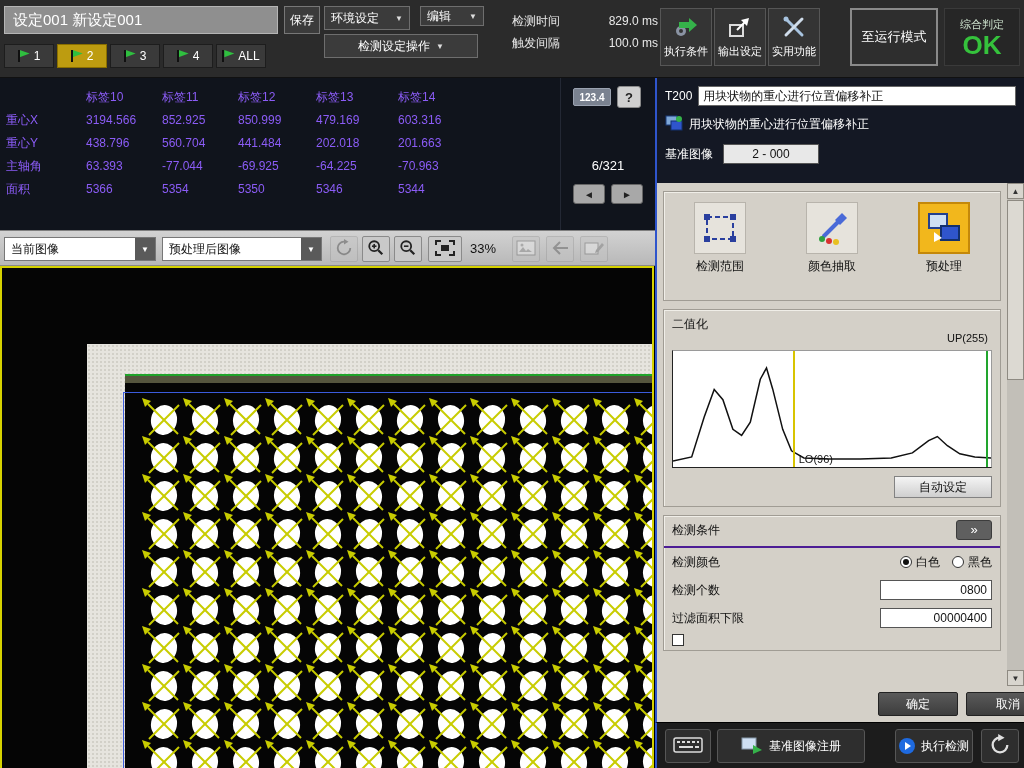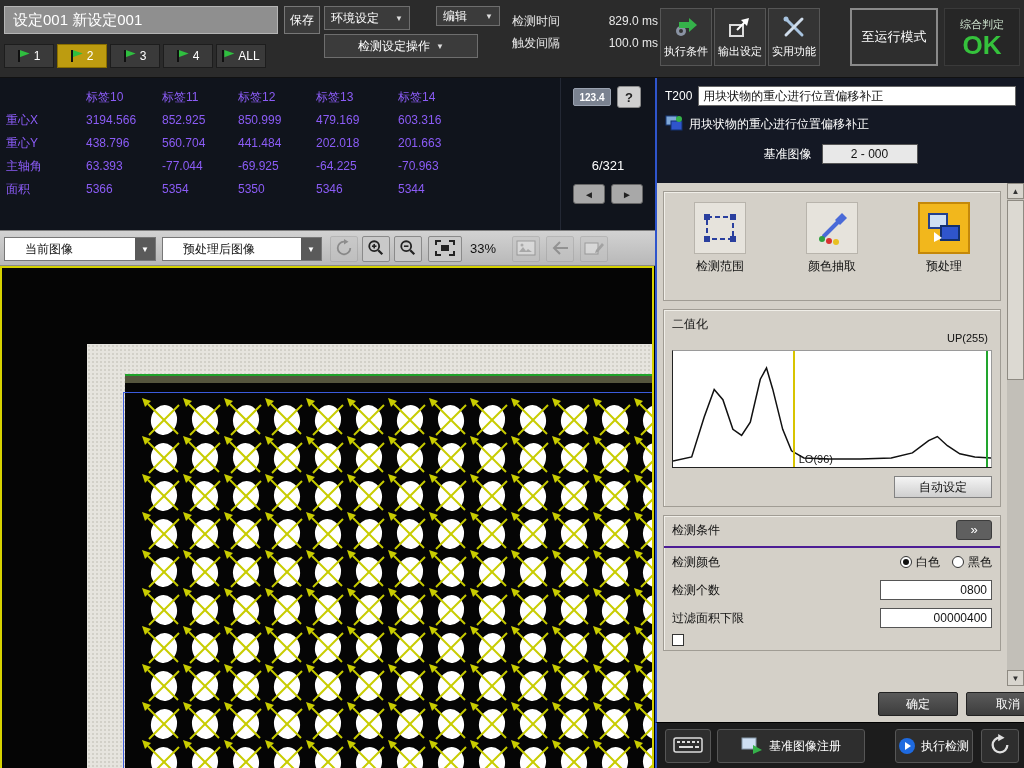--- a/index.html
+++ b/index.html
@@ -7,21 +7,21 @@
   body{position:relative;background:#000;color:#eee}
   button{cursor:pointer}
   
   .topbar{position:absolute;left:0;top:0;width:1024px;height:78px;background:#2b2b2b;border-bottom:1px solid #111}
   .title-box{position:absolute;left:4px;top:6px;width:274px;height:28px;background:#8f8f8f;border:1px solid #b5b5b5;color:#fff;font-size:15px;line-height:26px;padding-left:8px;white-space:nowrap;overflow:hidden}
   .tb-btn{position:absolute;background:#3b3b3b;border:1px solid #777;color:#fff;font-size:12px}
   .save-btn{left:284px;top:6px;width:36px;height:28px}
   .drop{position:absolute;background:#3b3b3b;border:1px solid #6e6e6e;color:#fff;font-size:12px;display:flex;align-items:center;justify-content:space-between;padding:0 6px}
   .drop::after{content:"▼";font-size:8px;color:#ddd;margin-left:6px}
   .env{left:324px;top:6px;width:86px;height:24px}
-  .edit{left:436px;top:6px;width:64px;height:20px}
+  .edit{left:420px;top:6px;width:64px;height:20px}
   .mops{left:324px;top:34px;width:154px;height:24px;justify-content:center}
   .timing{position:absolute;left:512px;top:10px;width:146px;font-size:12px;color:#e8e8e8}
   .timing .t-row{display:flex;justify-content:space-between;height:22px;align-items:center}
   .big-btn{position:absolute;top:8px;width:52px;height:58px;background:#343434;border:1px solid #565656;color:#fff;font-size:11px;display:flex;flex-direction:column;align-items:center;justify-content:center;gap:4px}
   .runmode{position:absolute;left:850px;top:8px;width:88px;height:58px;background:#2e2e2e;border:2px solid #8a8a8a;color:#fff;font-size:13px}
   .judge{position:absolute;left:944px;top:8px;width:76px;height:58px;background:#262626;border:1px solid #3a3a3a;display:flex;flex-direction:column;align-items:center;justify-content:center}
   .judge-label{font-size:11px;color:#cfe4cf}
   .judge-ok{font-size:26px;font-weight:bold;color:#35c23c;line-height:26px}
   .scene-row{position:absolute;left:4px;top:44px;display:flex;gap:3px}
   .scene-btn{width:50px;height:24px;background:#3a3a3a;border:1px solid #1d1d1d;color:#fff;font-size:12px;display:flex;align-items:center;justify-content:center;gap:4px}
@@ -34,41 +34,41 @@
   .data-table .cell{padding-left:6px;line-height:23px;white-space:nowrap}
   .panel-side{position:absolute;left:560px;top:0;right:0;bottom:0;border-left:1px solid #232834}
   .badge-123{position:absolute;left:12px;top:10px;width:38px;height:18px;background:#7a8290;border:1px solid #9aa2b0;color:#fff;font-size:10px;font-weight:bold;border-radius:2px}
   .help-btn{position:absolute;left:56px;top:8px;width:24px;height:22px;background:#d0d0d0;border:1px solid #8a8a8a;color:#222;font-weight:bold;font-size:13px;border-radius:3px}
   .page-ind{position:absolute;left:0;top:80px;width:94px;text-align:center;font-size:13px;color:#fff}
   .nav-btn{position:absolute;top:106px;width:32px;height:20px;background:#a8a8a8;border:1px solid #666;border-radius:3px;color:#222;font-size:10px}
   .nav-prev{left:12px}.nav-next{left:50px}
   
   .img-toolbar{position:absolute;left:0;top:230px;width:655px;height:36px;background:linear-gradient(#d2d2d2,#b8b8b8);border-top:1px solid #7e7e7e;border-bottom:1px solid #8a8a8a}
   .img-select{position:absolute;top:6px;height:24px;background:#fff;border:1px solid #777;color:#111;font-size:12px;display:flex;align-items:center}
-  .sel-text{flex:1;padding-left:20px;white-space:nowrap;overflow:hidden}
+  .sel-text{flex:1;padding-left:6px;white-space:nowrap;overflow:hidden}
   .sel-caret{width:20px;height:100%;background:#5a5a5a;color:#fff;display:flex;align-items:center;justify-content:center}
   .sel-caret::after{content:"▼";font-size:8px}
   .tool-sq{position:absolute;top:5px;width:28px;height:26px;background:#c9c9c9;border:1px solid #8a8a8a;border-radius:2px;display:flex;align-items:center;justify-content:center}
   .zoom-text{position:absolute;left:470px;top:10px;font-size:13px;color:#111}
   .aux{opacity:.45;border-color:#9a9a9a;background:#c4c4c4}
   
   .image-area{position:absolute;left:0;top:266px;width:654px;height:502px;background:#050505;border:2px solid #d6d200;border-bottom:none;overflow:hidden}
   .substrate-top{position:absolute;left:85px;top:76px;width:569px;height:30px;background:#e6e4de;background-image:radial-gradient(#d2d0c8 1px,transparent 1px);background-size:4px 4px}
   .substrate-left{position:absolute;left:85px;top:76px;width:38px;height:426px;background:#e6e4de;background-image:radial-gradient(#d2d0c8 1px,transparent 1px);background-size:4px 4px}
   .edge-line{position:absolute;left:123px;top:106px;width:531px;height:2px;background:#1fa32a}
   .olive-strip{position:absolute;left:123px;top:108px;width:531px;height:7px;background:#55553e}
   .region-rect{position:absolute;left:121px;top:124px;width:533px;height:378px;border:1px solid #3b5bdc}
   #ball-svg{position:absolute;left:0;top:0}
   
   .unit-header{position:absolute;left:655px;top:78px;width:369px;height:105px;background:#141824;border-left:2px solid #2f55cc}
   .uh-row1{position:absolute;left:8px;top:8px;right:8px;height:20px;display:flex;align-items:center;gap:6px}
   .unit-no{color:#fff;font-size:12px}
   .unit-title-input{flex:1;height:20px;border:1px solid #666;font-size:12px;padding:0 4px;background:#fff;color:#111}
   .uh-row2{position:absolute;left:8px;top:36px;right:8px;height:20px;display:flex;align-items:center;gap:6px;color:#fff;font-size:12px}
-  .uh-row3{position:absolute;left:8px;top:66px;right:8px;height:20px;display:flex;align-items:center;justify-content:center;gap:10px;color:#fff;font-size:12px}
+  .uh-row3{position:absolute;left:8px;top:66px;right:8px;height:20px;display:flex;align-items:center;justify-content:flex-start;gap:10px;color:#fff;font-size:12px}
   .ref-box{width:96px;height:20px;background:#e8e8e8;color:#111;font-size:12px;display:flex;align-items:center;justify-content:center;border:1px solid #555}
   .panel-body{position:absolute;left:655px;top:183px;width:369px;height:503px;background:#d4d0c8;border-left:2px solid #2f55cc;overflow:hidden}
   .pb-content{position:absolute;left:0;top:0;right:17px;bottom:0}
   .group-box{margin:8px 6px 0;border:1px solid #a09c94;box-shadow:inset 1px 1px 0 #f0eee8;position:relative;color:#111}
   .gb-title{font-size:12px;color:#111;padding:6px 8px 0}
   .tools-box{height:110px}
   .tool-row{display:flex;justify-content:space-around;padding-top:10px}
   .tool-btn{background:none;border:none;width:92px;display:flex;flex-direction:column;align-items:center;gap:4px}
   .tool-icon{width:52px;height:52px;display:flex;align-items:center;justify-content:center;background:#e6e3dc;border:1px solid #b8b4ac}
   .tool-btn.active .tool-icon{background:#f2b71c;border:2px solid #c4880a}

